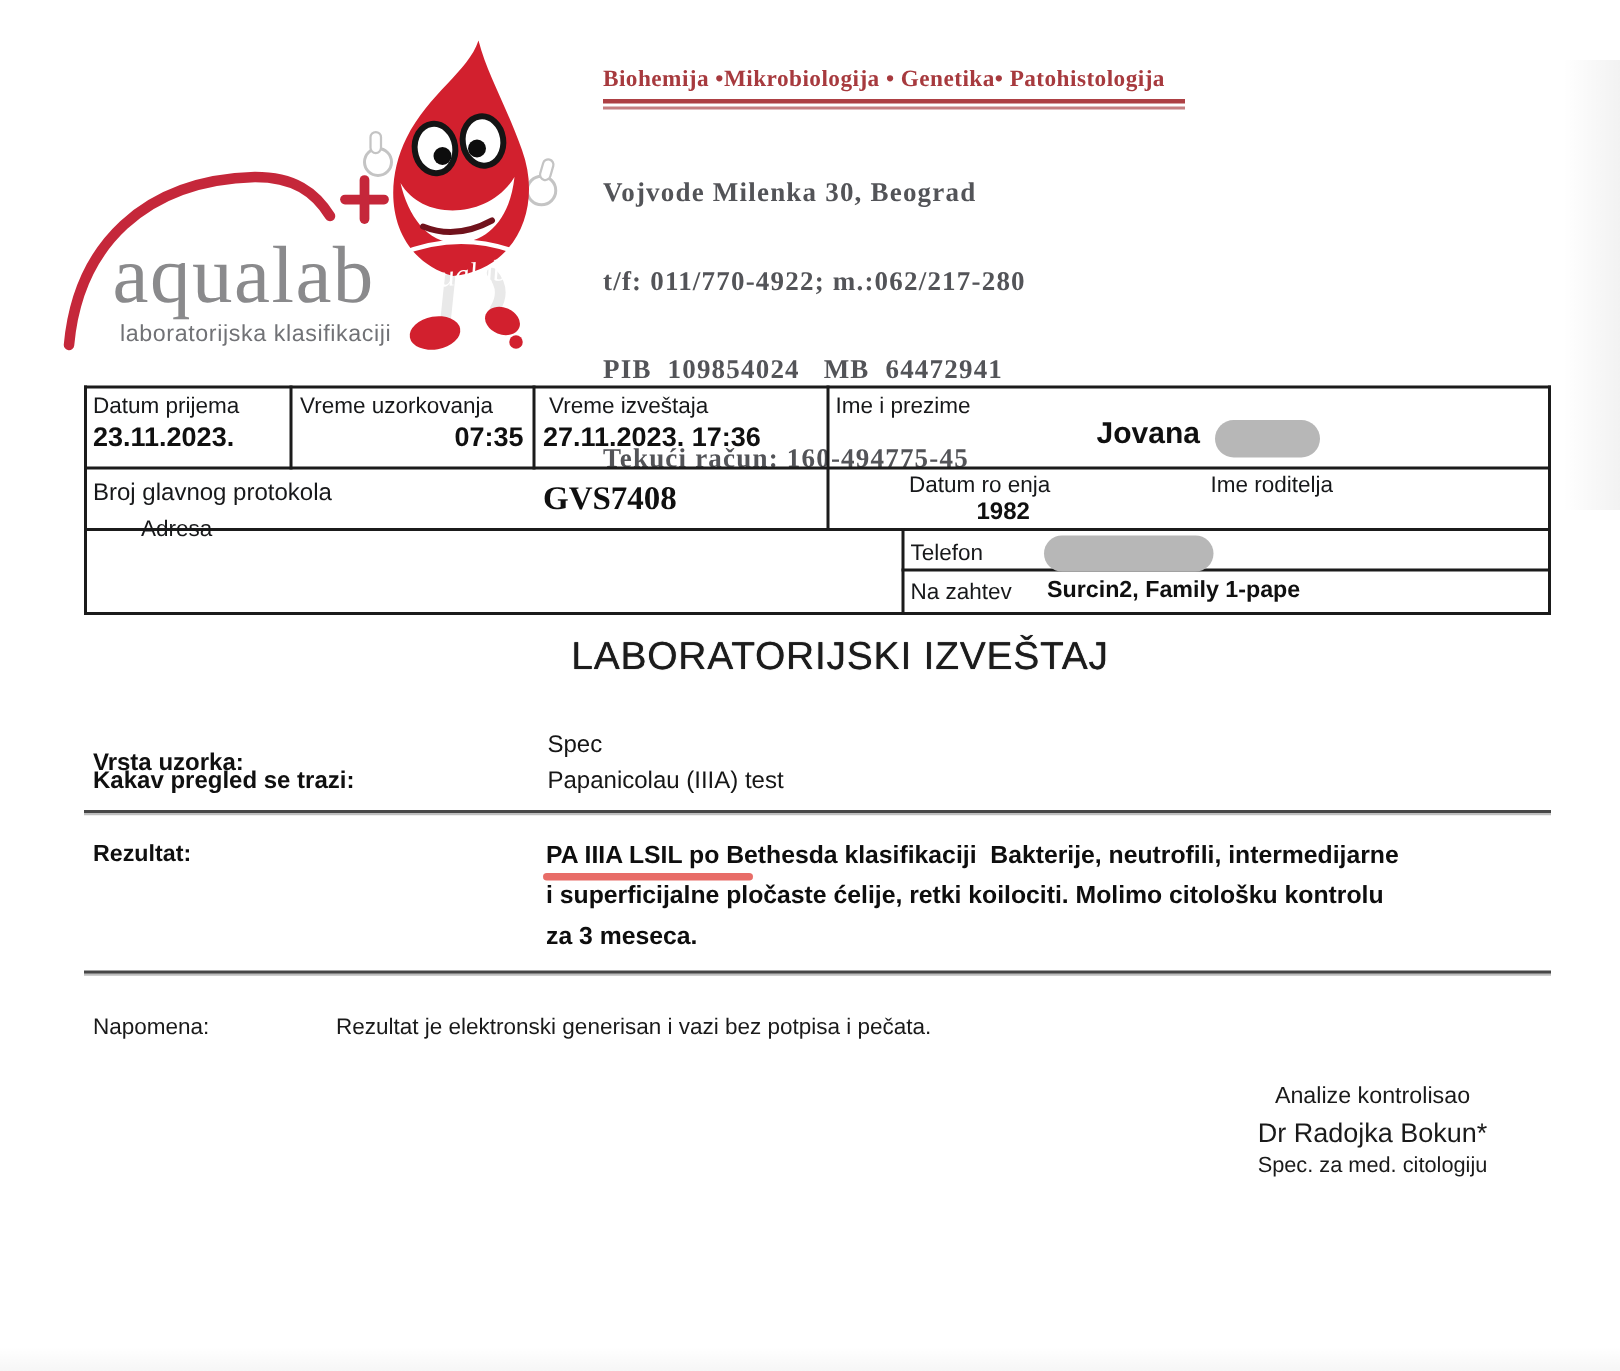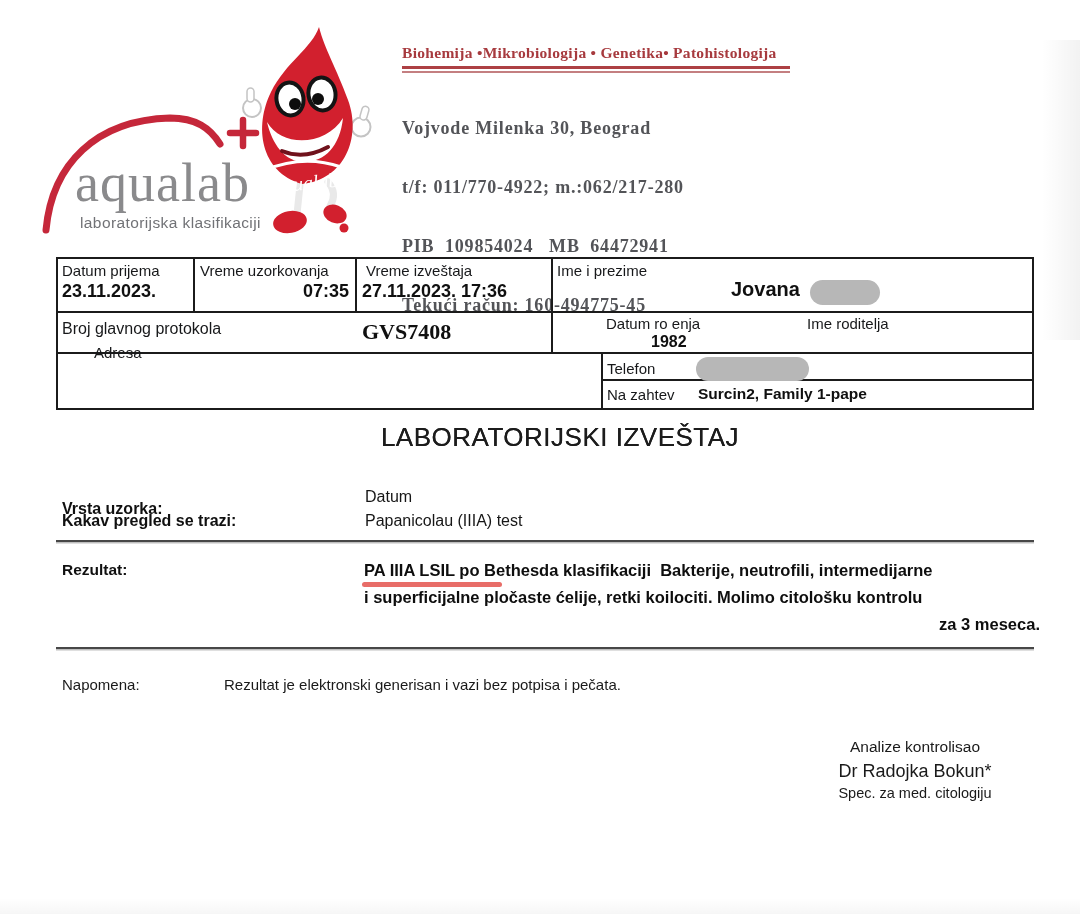--- a/index.html
+++ b/index.html
@@ -55,21 +55,20 @@
     font-weight:bold; font-size:16.5px; color:#0e0e0e; white-space:pre;
   }
   .result-underline {
     position:absolute; left:362px; top:582px; width:140px; height:5px;
     background:#e4544d; border-radius:3px; opacity:0.85;
   }
   .note { position:absolute; font-size:15px; color:#1a1a1a; }
   .sign {
     position:absolute; left:790px; top:722px; width:250px; text-align:center;
     color:#1a1a1a;
-    margin-top:16px;
   }
   .sign .s1 { font-size:15.5px; }
   .sign .s2 { font-size:18px; margin-top:5px;text-align:center; }
   .sign .s3 { font-size:14.5px; margin-top:3px; }
 
   
   .shade-right { position:absolute; right:0; top:40px; width:38px; height:300px;
     background:linear-gradient(to right, rgba(0,0,0,0), rgba(0,0,0,0.05)); }
   .shade-bottom { position:absolute; left:0; bottom:0; width:100%; height:16px;
     background:linear-gradient(to bottom, rgba(0,0,0,0), rgba(0,0,0,0.035)); }
@@ -170,30 +169,30 @@
     <div class="tl" style="left:62px; top:344px;margin-left:32px;">Adresa</div>
     <div class="tl" style="left:607px; top:360px;">Telefon</div>
     <div class="blob" style="left:696px; top:357px; width:113px; height:24px;"></div>
     <div class="tl" style="left:607px; top:386px;">Na zahtev</div>
     <div class="tv" style="left:698px; top:385px; font-size:15.5px;">Surcin2, Family 1-pape</div>
   </div>
 
   <div class="report-title">LABORATORIJSKI IZVEŠTAJ</div>
 
   <div class="lbl-b" style="left:62px; top:500px;">Vrsta uzorka:</div>
-  <div class="val-r" style="left:365px; top:488px;">Datum</div>
+  <div class="val-r" style="left:365px; top:488px;">Spec</div>
   <div class="lbl-b" style="left:62px; top:512px;">Kakav pregled se trazi:</div>
   <div class="val-r" style="left:365px; top:512px;">Papanicolau (IIIA) test</div>
 
   <div class="hr" style="top:540px;"></div>
 
   <div class="lbl-b" style="left:62px; top:561px; font-size:15.5px;">Rezultat:</div>
   <div class="result-line" style="top:588px;">i superficijalne pločaste ćelije, retki koilociti. Molimo citološku kontrolu</div>
   <div class="result-line" style="top:561px;"><span>PA IIIA LSIL</span><span> po Bethesda klasifikaciji  Bakterije, neutrofili, intermedijarne</span></div>
-  <div class="result-line" style="top:615px;text-align:right;">za 3 meseca.</div>
+  <div class="result-line" style="top:615px;">za 3 meseca.</div>
   <div class="result-underline"></div>
 
   <div class="hr" style="top:647px;"></div>
 
   <div class="note" style="left:62px; top:676px;">Napomena:</div>
   <div class="note" style="left:224px; top:676px;">Rezultat je elektronski generisan i vazi bez potpisa i pečata.</div>
 
   <div class="sign">
     <div class="s1">Analize kontrolisao</div>
     <div class="s2">Dr Radojka Bokun*</div>

